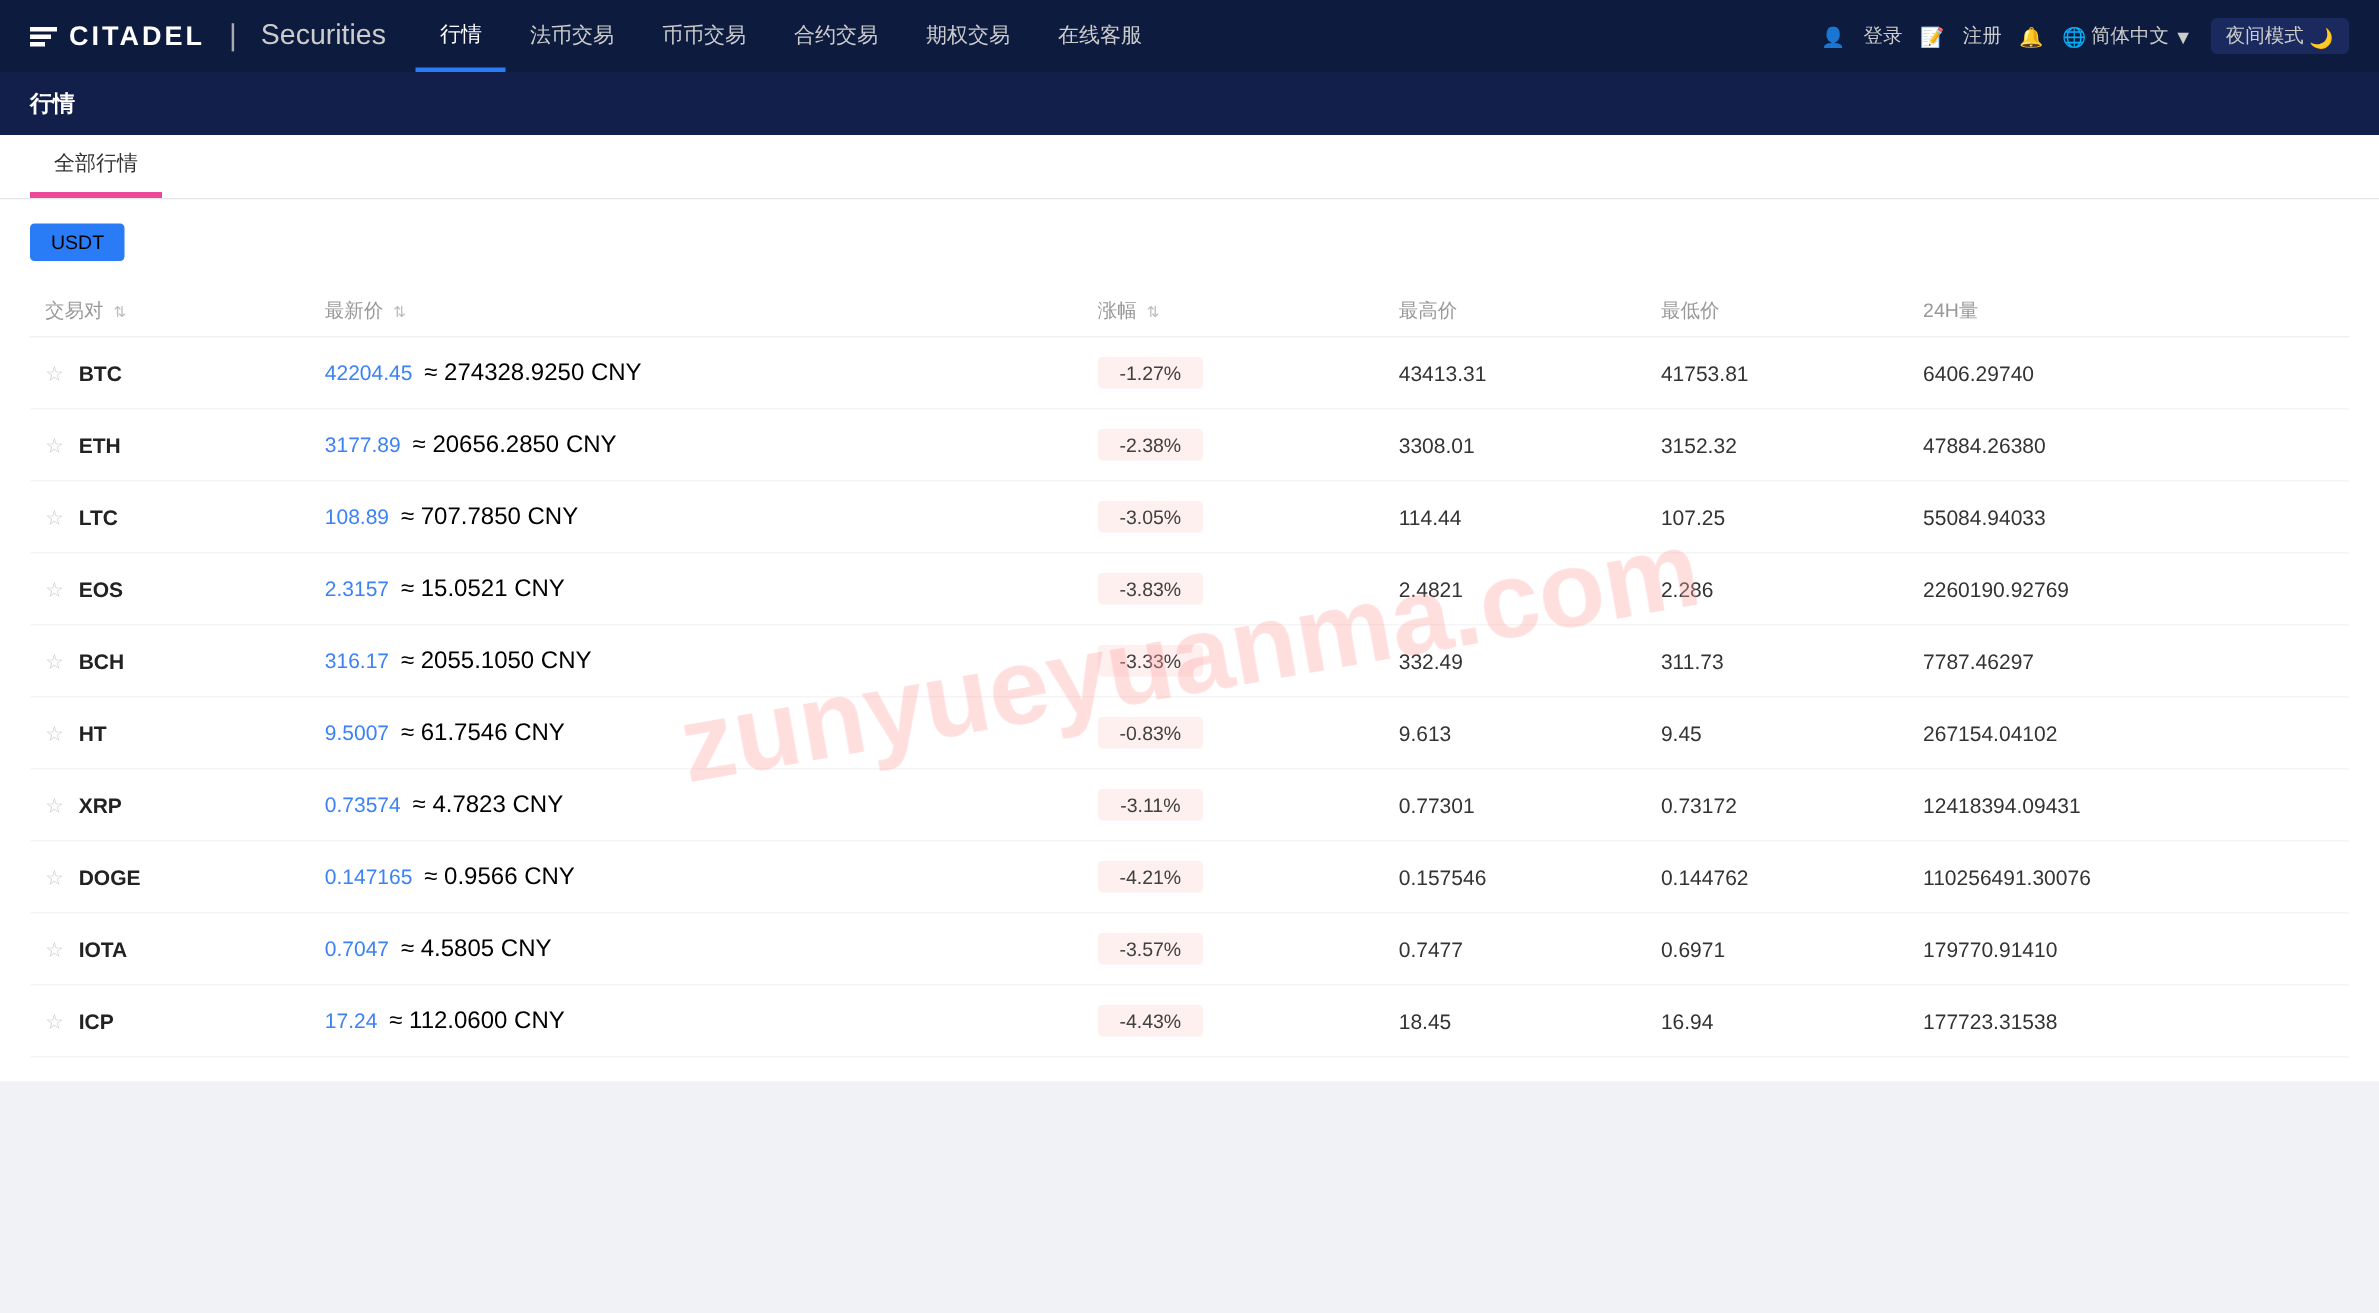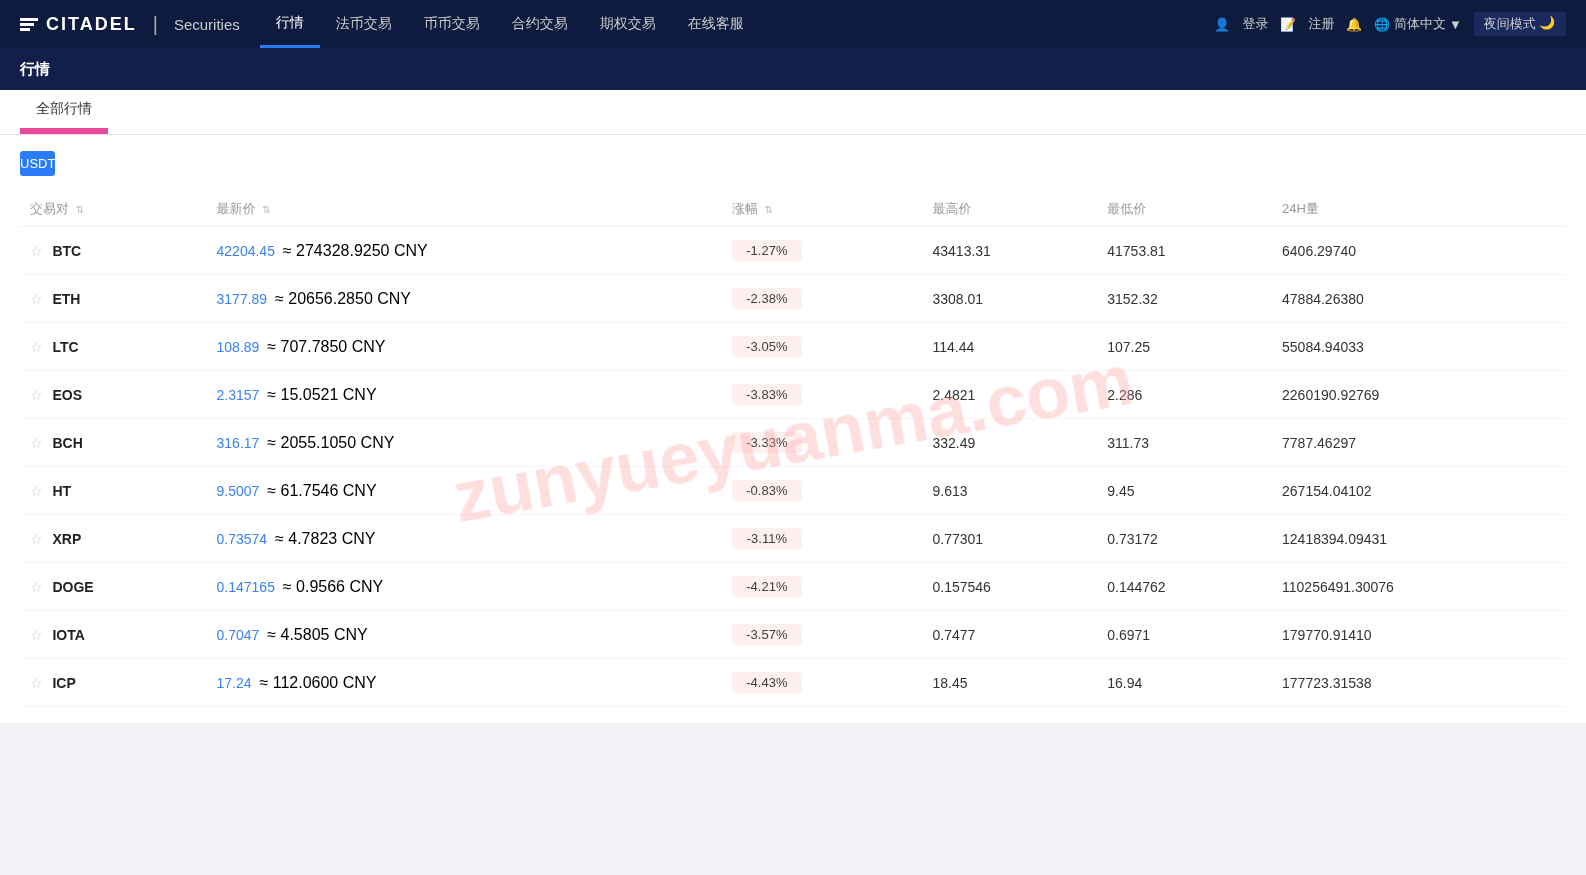--- a/index.html
+++ b/index.html
@@ -40,21 +40,21 @@
       letter-spacing: 2px;
       color: #fff;
     }
     .logo-divider {
       color: #aaa;
       margin: 0 8px;
       font-size: 20px;
     }
     .logo-sub {
       color: #ccc;
-      font-size: 15px;
+      font-size: 19px;
     }
     .main-nav {
       display: flex;
       gap: 0;
       flex: 1;
     }
     .nav-item {
       color: #ccc;
       padding: 0 16px;
       height: 48px;
@@ -78,21 +78,21 @@
       font-size: 13px;
     }
     .header-right span { cursor: pointer; white-space: nowrap; }
     .lang-btn {
       display: flex;
       align-items: center;
       gap: 3px;
     }
     .night-mode-btn {
       display: flex;
-      align-items: flex-start;
+      align-items: flex-end;
       gap: 4px;
       background: #1a2a5e;
       padding: 3px 10px;
       border-radius: 4px;
       cursor: pointer;
     }
 
     
     .sub-header {
       background: #131f4b;
@@ -117,38 +117,38 @@
     }
     .tab-item {
       padding: 10px 16px;
       cursor: pointer;
       color: #666;
       font-size: 14px;
       border-bottom: 2px solid transparent;
     }
     .tab-item.active {
       color: #333;
-      border-bottom: 6px solid #ec4899;
+      border-bottom: 4px solid #ec4899;
     }
 
     
     .content {
       background: #fff;
       padding: 16px 20px;
     }
 
     
     .filter-bar {
       margin-bottom: 16px;
     }
     .filter-btn {
       background: #2a7cf6;
-      color: #ffffff;
+      color: #000000;
       border: none;
-      padding: 5px 0;
+      padding: 5px 14px;
       border-radius: 3px;
       font-size: 13px;
       cursor: pointer;
     }
 
     
     .market-table {
       width: 100%;
       border-collapse: collapse;
     }

